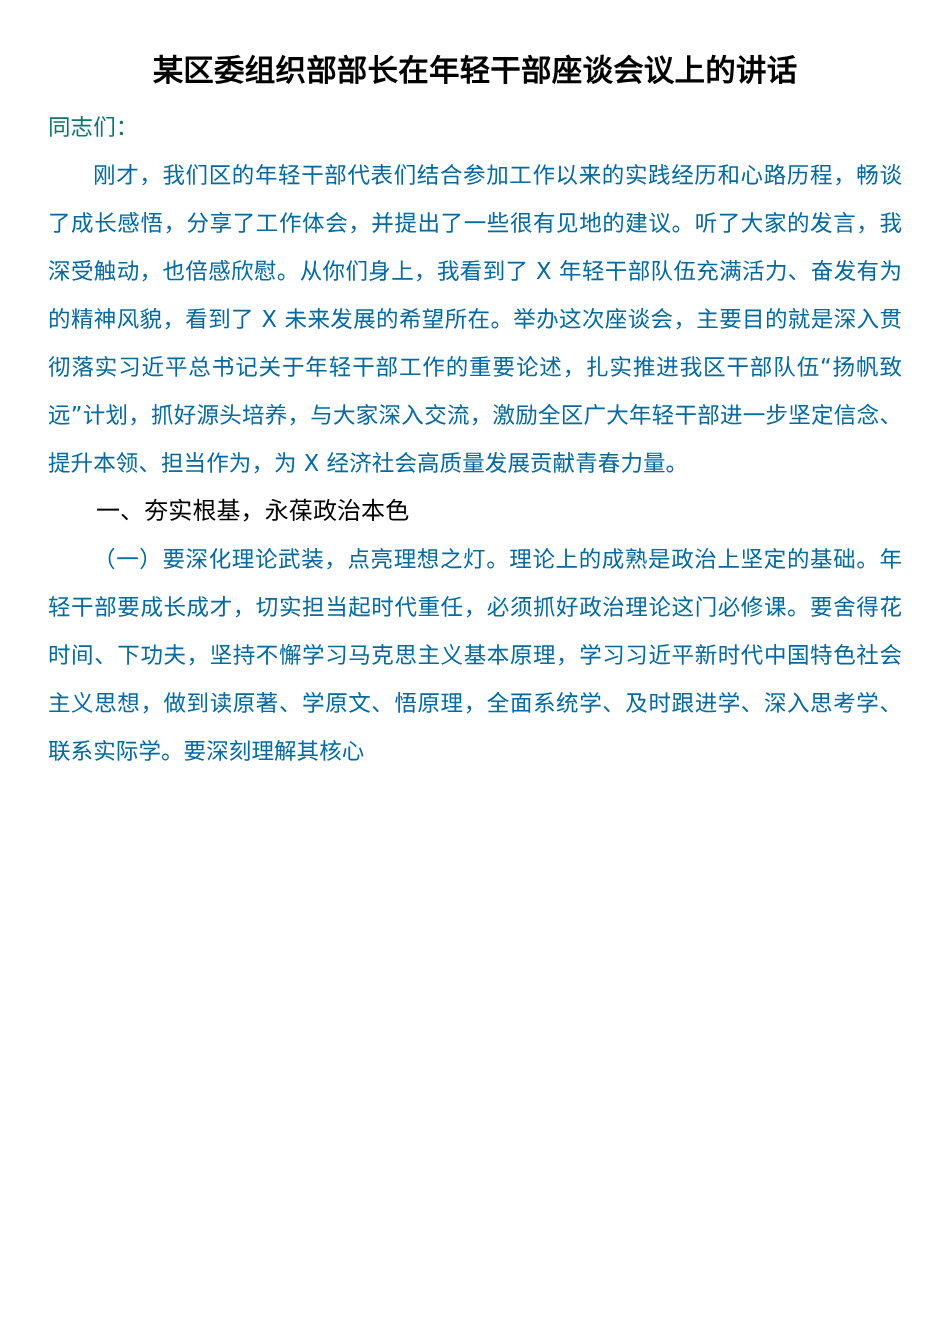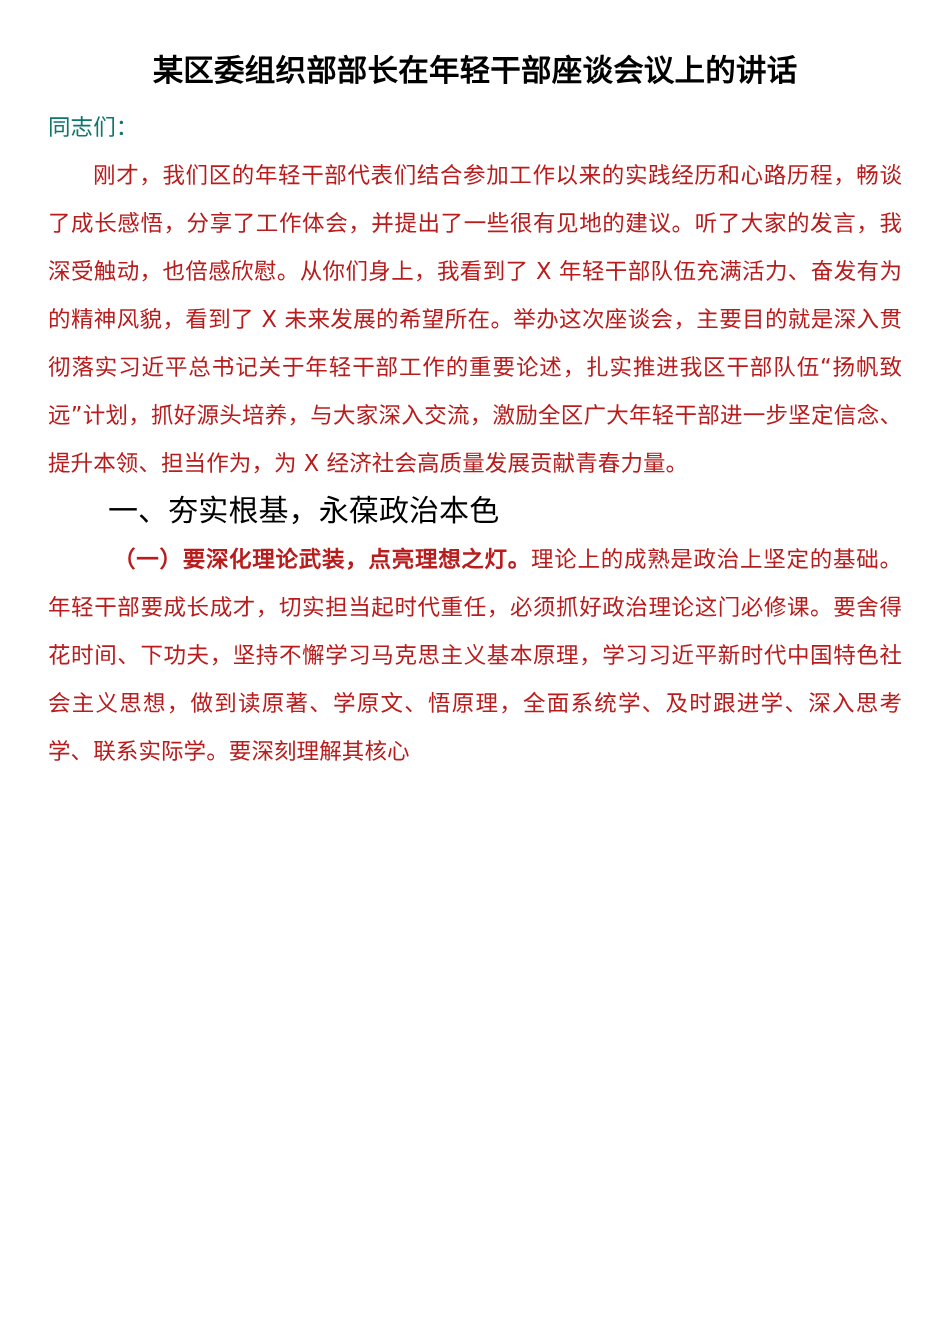--- a/index.html
+++ b/index.html
@@ -40,40 +40,39 @@
   .salutation {
     font-size: 22.5px;
     color: #0f766e;
     line-height: 48px;
     margin: 0;
     padding-top: 16px;
     letter-spacing: 0.1px;
   }
   .para {
     font-size: 22.5px;
-    color: #b91c1c;
+    color: #0369a1;
     line-height: 48px;
     margin: 0;
     text-align: justify;
     text-justify: inter-ideograph;
     text-indent: 2em;
     letter-spacing: 0.1px;
     word-break: break-all;
   }
   .heading-1 {
-    font-size: 30px;
+    font-size: 24px;
     color: #000000;
     line-height: 48px;
     margin: 0;
     text-indent: 2em;
     letter-spacing: 0.1px;
   }
   .sub-lead {
-    font-weight: bold;
-    margin-left: 20px;
+    font-weight: normal;
   }
 </style>
 </head>
 <body>
 
 <div class="page">
   <div class="doc-body">
 
     <h1 class="doc-title">某区委组织部部长在年轻干部座谈会议上的讲话</h1>
 

